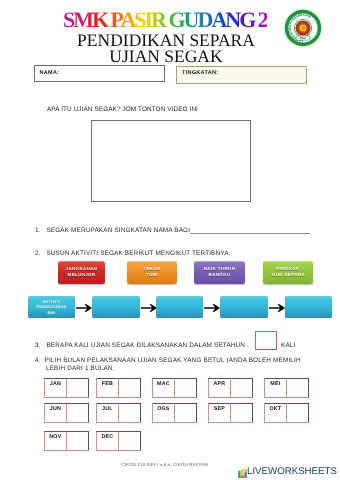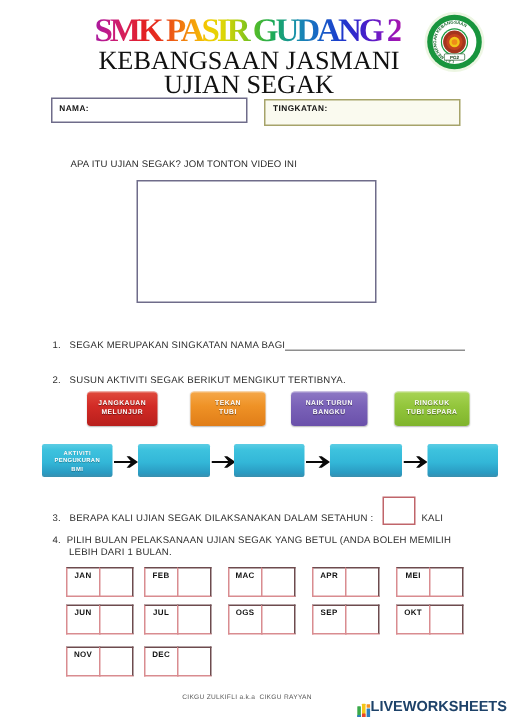--- a/index.html
+++ b/index.html
@@ -77,32 +77,32 @@
   .mcell{position:absolute;box-sizing:border-box;border:.8px solid #d98c90;
          border-top-color:#6d4b4e;border-right-color:#6d4b4e;height:19.5px;background:#fff;}
   .mlab{display:flex;align-items:flex-start;justify-content:center;padding-top:2.4px;
          font-size:5.3px;font-weight:bold;color:#111;letter-spacing:.25px;line-height:6px;}
 
   
   .credit{position:absolute;left:120.7px;top:461.5px;width:88px;text-align:center;
           font-size:4.4px;color:#585858;letter-spacing:.2px;line-height:5px;white-space:pre;}
   .lw{position:absolute;left:237.5px;top:464.5px;height:13px;}
   .lwicon{position:absolute;left:0;top:0.8px;width:9px;height:10.5px;}
-  .lwtxt{position:absolute;left:9.5px;top:0;font-size:9.7px;font-weight:bold;color:#1d4269;
+  .lwtxt{position:absolute;left:9.5px;top:0;font-size:9.7px;font-weight:normal;color:#1d4269;
          letter-spacing:0px;line-height:13px;white-space:pre;
          font-family:"Liberation Sans",sans-serif;}
 </style>
 </head>
 <body>
 
 <div class="page">
 
   <div class="hdr">
     <div class="school">SMK PASIR GUDANG 2</div>
-    <div class="l2">KEBANGSAAN JASMANI</div>
+    <div class="l2">PENDIDIKAN SEPARA</div>
     <div class="l3">UJIAN SEGAK</div>
     <div class="logo">
       <svg viewBox="0 0 42 42" width="42" height="42">
         <defs>
           <path id="arcT" d="M 21 33.2 A 12.2 12.2 0 1 1 21.01 33.2" fill="none"></path>
         </defs>
         <circle cx="21" cy="21" r="20" fill="#d8ecc2" opacity=".45"></circle>
         <circle cx="21" cy="21" r="18.2" fill="#18953d"></circle>
         <circle cx="21" cy="21" r="14.6" fill="#ffffff"></circle>
         <circle cx="21" cy="21" r="9.1" fill="#1a9b40"></circle>

